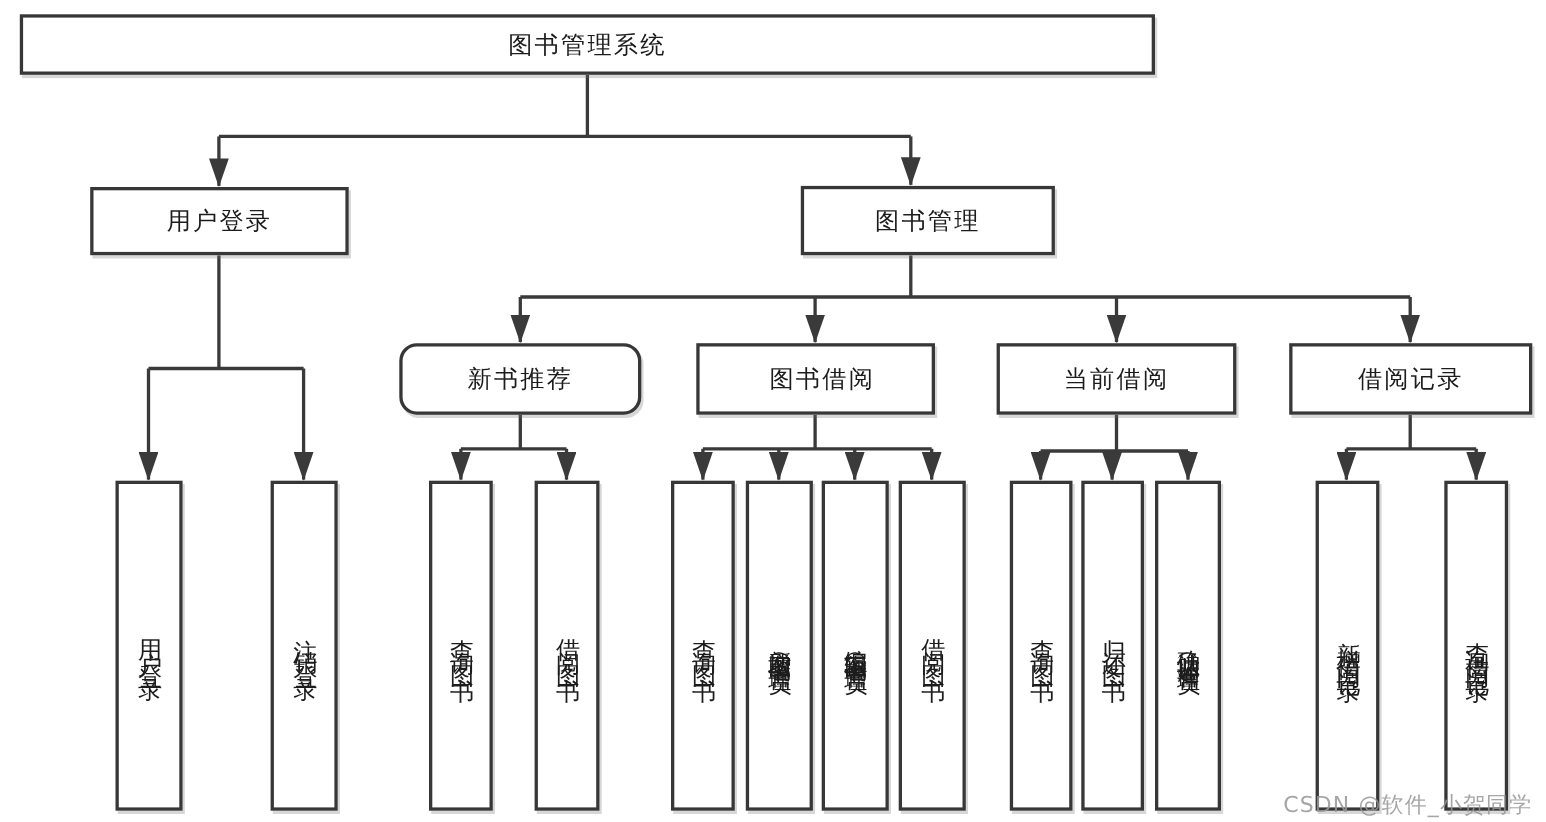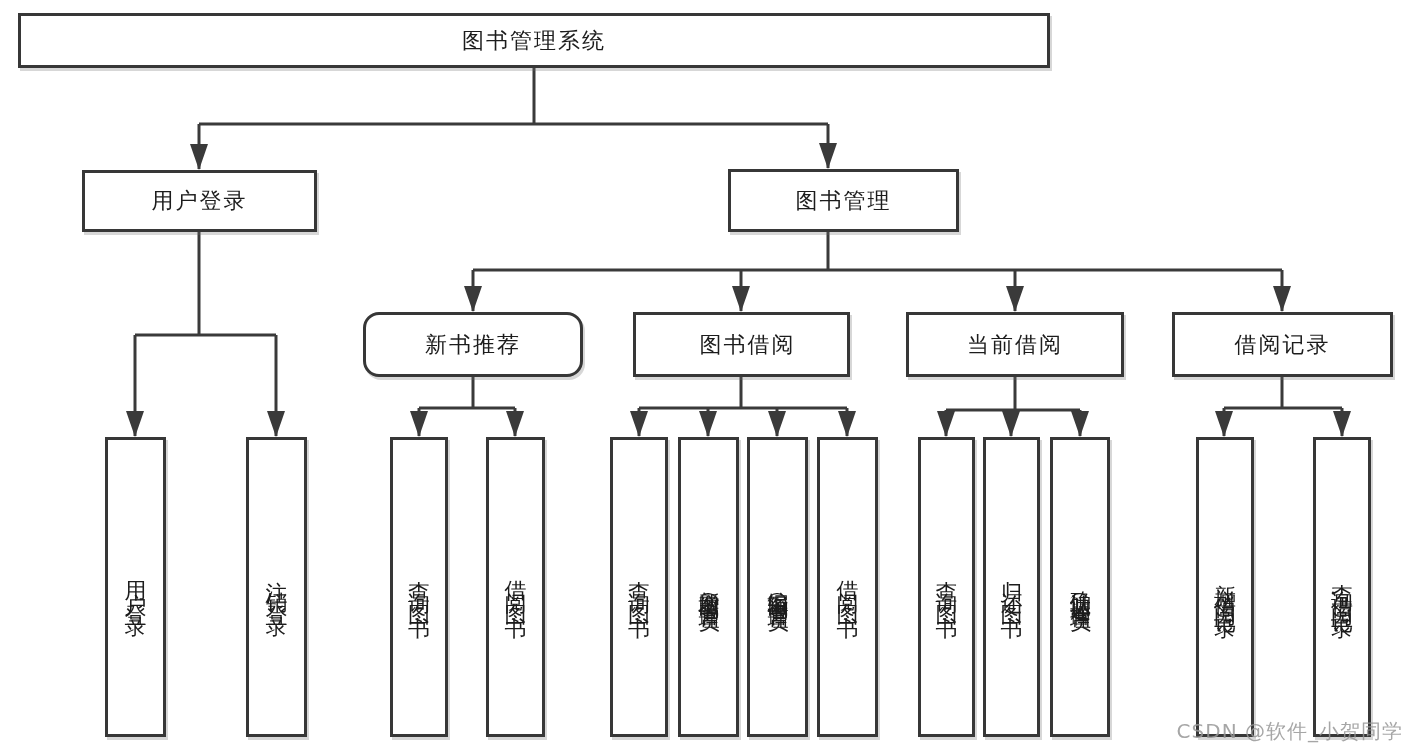--- a/index.html
+++ b/index.html
@@ -43,21 +43,21 @@
     text-orientation: mixed;
     font-size: 22px;
     line-height: 1;
     z-index: 2;
   }
   .vs { letter-spacing: 12px; }
   .vm { letter-spacing: 7px; }
   .vl { letter-spacing: 3px; font-size: 21px; }
   .watermark {
     position: absolute;
-    right: 2px;
+    right: 12px;
     top: 718px;
     font-size: 20px;
     color: rgba(150,150,150,0.85);
     letter-spacing: 1px;
     z-index: 3;
     white-space: nowrap;
   }
 </style>
 </head>
 <body>

